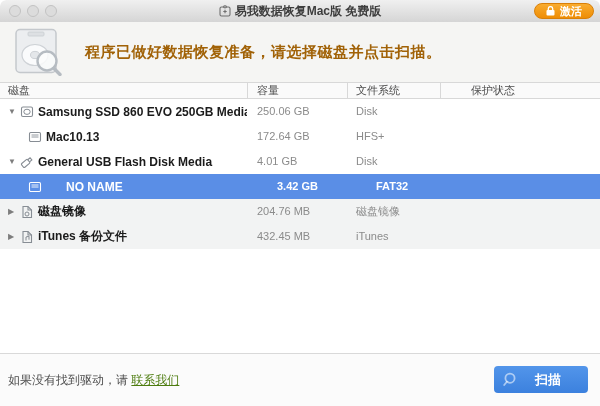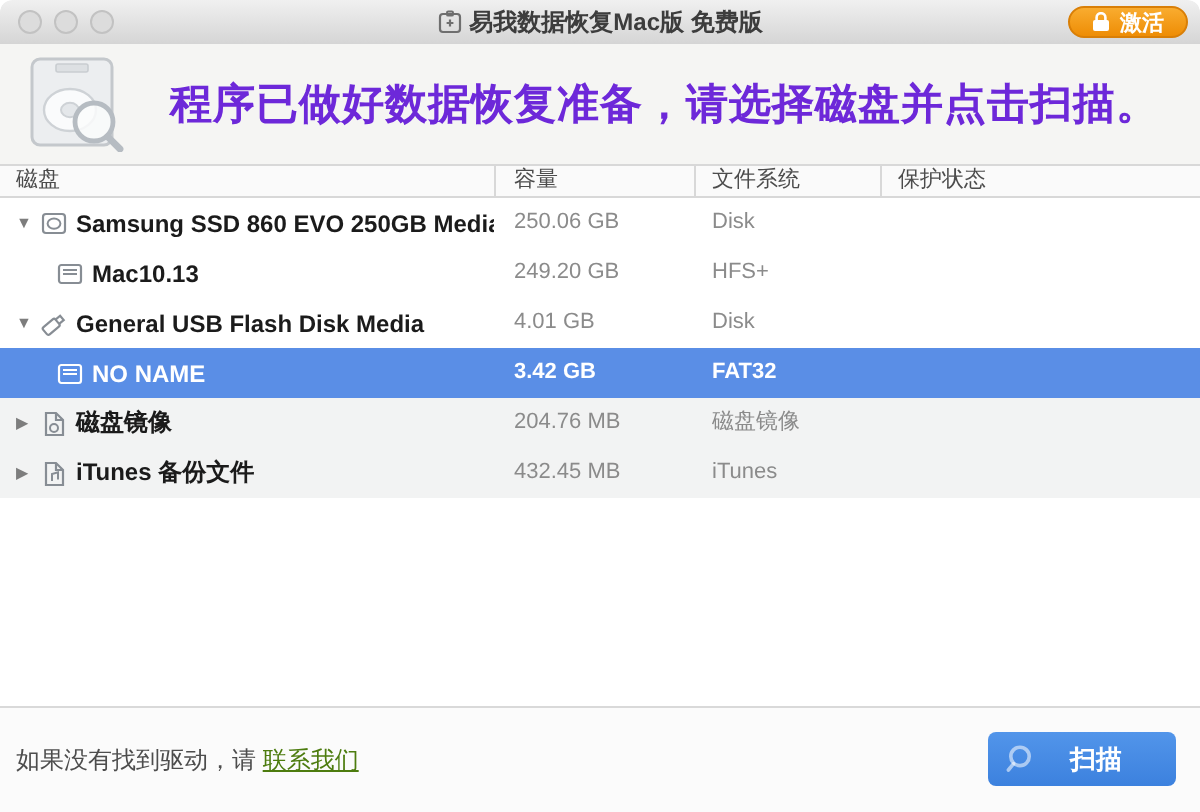--- a/index.html
+++ b/index.html
@@ -16,42 +16,42 @@
   .wtitle{font-size:12px;font-weight:bold;color:#3d3d3d;}
   .activate-btn{position:absolute;right:6px;top:3px;height:16px;padding:0 11px;border-radius:9px;border:1px solid #d97f07;
     background:linear-gradient(#f9ac2f,#ee8d05);color:#fff;font-size:11px;font-weight:bold;
     display:flex;align-items:center;gap:5px;box-sizing:border-box;cursor:pointer;}
   .lockicon{display:inline-flex;width:9px;height:10px;}
 
   
   .header{position:absolute;top:22px;left:0;right:0;height:60px;background:#f5f5f3;}
   .header-icon{position:absolute;left:11px;top:6px;width:54px;height:48px;}
   .header-msg{position:absolute;left:85px;top:0;height:60px;display:flex;align-items:center;
-    font-size:21px;font-weight:bold;color:#6d28d9;letter-spacing:.5px;}
+    font-size:15px;font-weight:bold;color:#a16207;letter-spacing:.5px;}
 
   
   .thead{position:absolute;top:82px;left:0;right:0;height:17px;background:#fafafa;
     border-top:1px solid #d8d8d8;border-bottom:1px solid #d8d8d8;box-sizing:border-box;}
   .thlabel{position:absolute;top:0;line-height:15px;font-size:11px;font-weight:normal;color:#4c4c4c;cursor:default;}
-  .th-disk{left:8px;}.th-cap{left:257px;}.th-fs{left:356px;}.th-prot{left:449px;}
+  .th-disk{left:8px;}.th-cap{left:257px;}.th-fs{left:356px;}.th-prot{left:471px;}
   .thsep{position:absolute;top:0;bottom:0;width:1px;background:#d8d8d8;}
   .sep1{left:247px;}.sep2{left:347px;}.sep3{left:440px;}
 
   .tbody{position:absolute;top:99px;left:0;right:0;}
   .trow{position:relative;height:25px;background:#ffffff;cursor:default;}
   .trow.shaded{background:#f2f3f3;}
   .trow.selected{background:#5a8ee6;}
   .namecell{position:absolute;left:0;top:0;bottom:0;width:247px;display:flex;align-items:center;overflow:hidden;}
   .disclosure{display:inline-block;margin-left:8px;width:12px;font-size:8px;color:#7d7d7d;flex:none;}
   .level1 .disclosure{visibility:hidden;width:20px;}
   .rowicon{width:14px;height:14px;flex:none;display:inline-flex;color:#878d94;margin-right:4px;}
   .rowname{font-size:12px;font-weight:bold;color:#1b1b1b;white-space:nowrap;}
   .cell{position:absolute;top:0;line-height:25px;font-size:11px;color:#8b8b8b;white-space:nowrap;}
   .c-cap{left:257px;}.c-fs{left:356px;}.c-prot{left:449px;}
-  .trow.selected .rowname,.trow.selected .cell{color:#ffffff;}
+  .trow.selected .rowname,.trow.selected .cell{color:#ffffff;margin-left:20px;}
   .trow.selected .rowicon,.trow.selected .disclosure{color:#ffffff;}
   .trow.selected .cell{font-weight:bold;}
 
   
   .footer{position:absolute;top:353px;left:0;right:0;bottom:0;background:#fbfbfb;border-top:1px solid #d9d9d9;box-sizing:border-box;}
   .hint{position:absolute;left:8px;top:0;height:100%;display:flex;align-items:center;font-size:12px;color:#4d4d4d;white-space:pre;}
   .contact-link{text-decoration:underline;color:#4d7c0f;cursor:pointer;}
   .scan-btn{position:absolute;right:12px;top:12px;width:94px;height:27px;border:none;border-radius:4px;
     background:linear-gradient(#5295ea,#3c81de);color:#fff;font-size:13px;font-weight:bold;
     display:flex;align-items:center;justify-content:center;cursor:pointer;}
@@ -134,21 +134,21 @@
         <span class="namecell">
           <span class="disclosure"></span>
           <span class="rowicon">
             <svg viewBox="0 0 14 14" width="14" height="14">
               <rect x="1.5" y="2.5" width="11" height="9" rx="1.2" fill="none" stroke="currentColor" stroke-width="1.1"></rect>
               <path d="M3.5 5 h7 M3.5 7 h7" stroke="currentColor" stroke-width="0.9"></path>
             </svg>
           </span>
           <span class="rowname">Mac10.13</span>
         </span>
-        <span class="cell c-cap">249.20 GB</span>
+        <span class="cell c-cap">172.64 GB</span>
         <span class="cell c-fs">HFS+</span>
         <span class="cell c-prot"></span>
       </div>
       <div class="trow level0">
         <span class="namecell">
           <span class="disclosure">▼</span>
           <span class="rowicon">
             <svg viewBox="0 0 14 14" width="14" height="14">
               <g transform="rotate(-40 7 7)" fill="none" stroke="currentColor" stroke-width="1.1">
                 <rect x="1" y="4.8" width="8" height="4.8" rx="1"></rect>

